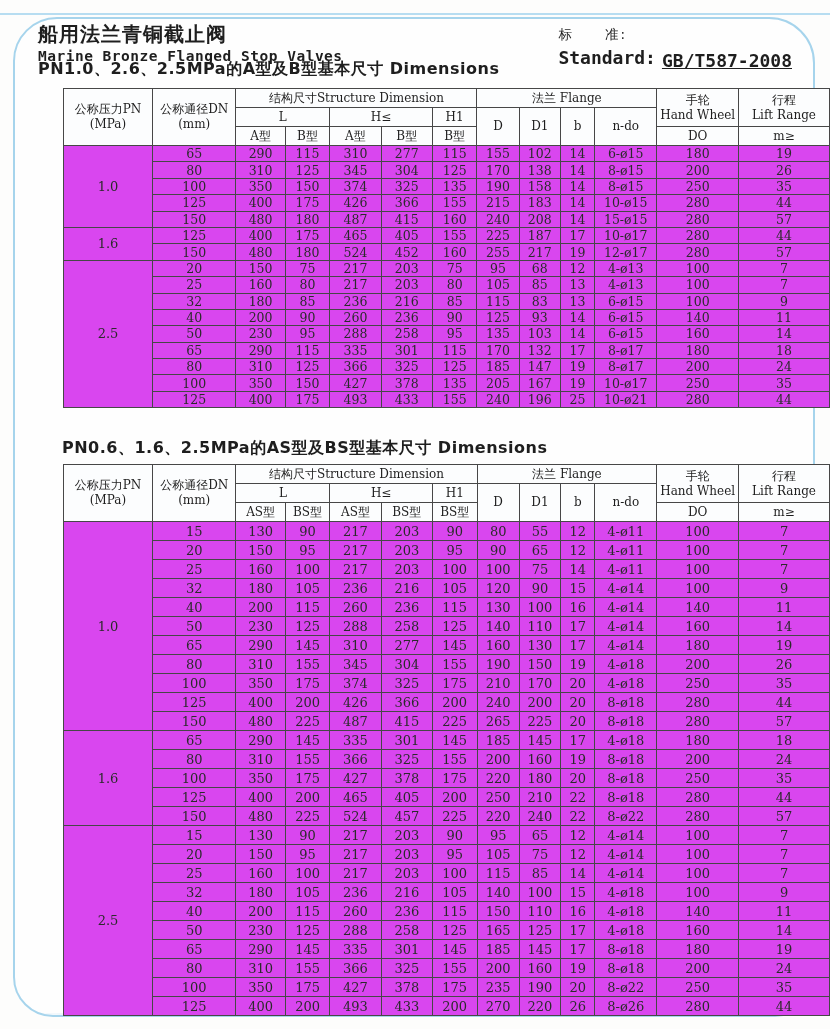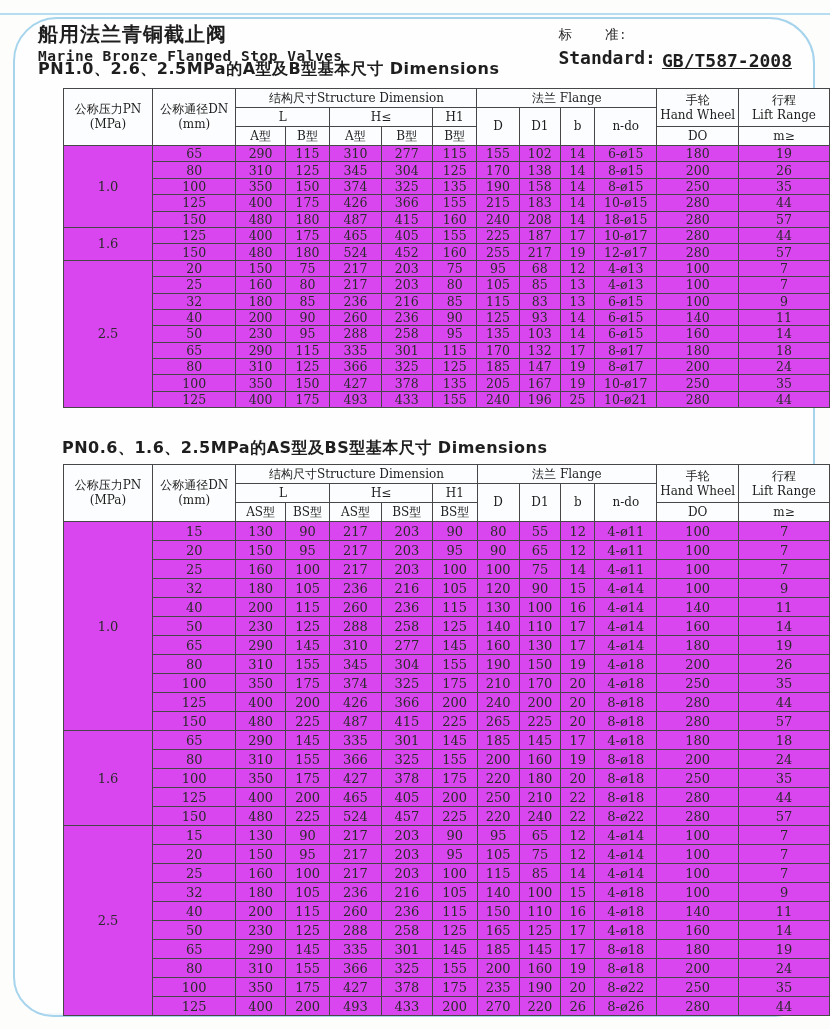--- a/index.html
+++ b/index.html
@@ -185,21 +185,21 @@
       <tr>
         <td>150</td>
         <td>480</td>
         <td>180</td>
         <td>487</td>
         <td>415</td>
         <td>160</td>
         <td>240</td>
         <td>208</td>
         <td>14</td>
-        <td>18-ø15</td>
+        <td>15-ø15</td>
         <td>280</td>
         <td>57</td>
       </tr>
       <tr>
         <td rowspan="2" class="pn-cell">1.6</td>
         <td>125</td>
         <td>400</td>
         <td>175</td>
         <td>465</td>
         <td>405</td>

